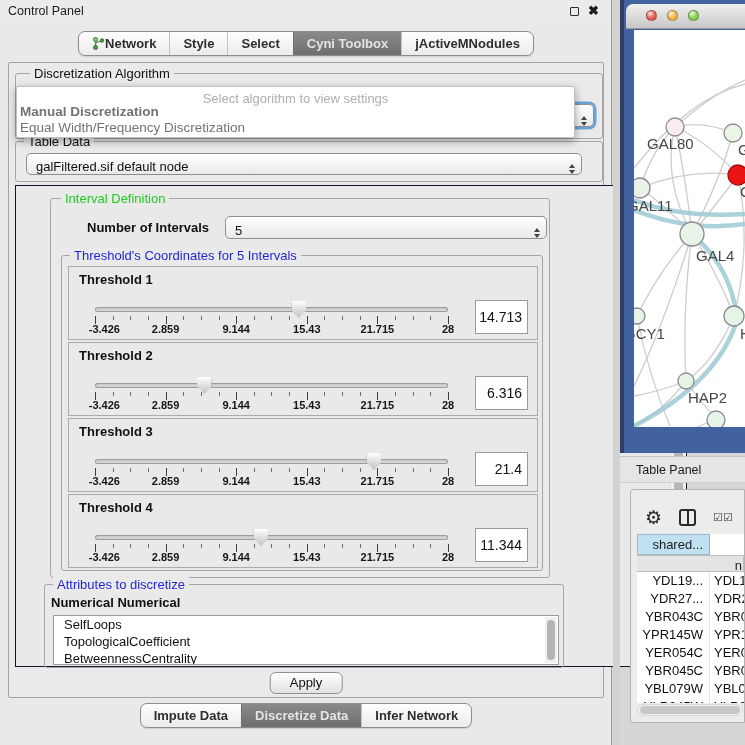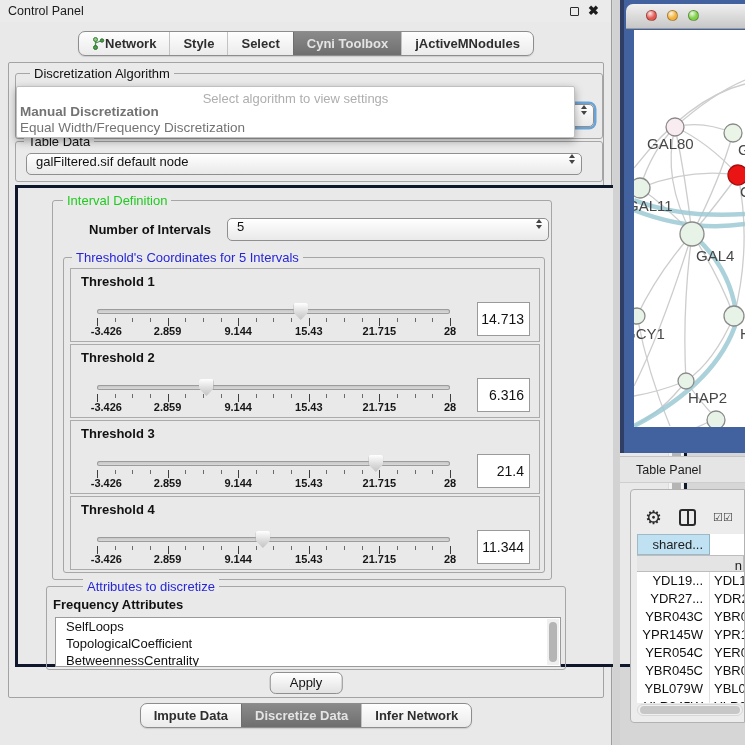--- a/index.html
+++ b/index.html
@@ -23,35 +23,35 @@
 
   .content-box { position:absolute; left:8px; top:62px; width:596px; height:636px; background:#eaeaea; border:1px solid #a3a3a3; border-radius:2px; }
 
   .group { position:absolute; border:1px solid #a6a6a6; border-radius:3px; }
   .group-title { position:absolute; top:-8px; background:#eaeaea; padding:0 4px; font-size:13px; line-height:15px; white-space:nowrap; }
   .gt-green { color:#1fcb1f; }
   .gt-blue  { color:#2626d8; }
   .gt-black { color:#111; }
 
   
-  .combo { position:absolute; border:1px solid #8f8f8f; border-radius:5px; background:linear-gradient(#ffffff,#e9e9e9); display:flex; align-items:flex-start;gap:25px; }
+  .combo { position:absolute; border:1px solid #8f8f8f; border-radius:5px; background:linear-gradient(#ffffff,#e9e9e9); display:flex; align-items:flex-end;gap:25px; }
   .combo .cb-text { flex:1; padding-left:9px; font-size:13px; color:#111; overflow:hidden; white-space:nowrap; }
   .stepper { width:18px; display:flex; flex-direction:column; align-items:center; gap:2px; }
   .arr-up { width:0; height:0; border-left:3.5px solid transparent; border-right:3.5px solid transparent; border-bottom:4.5px solid #444; }
   .arr-dn { width:0; height:0; border-left:3.5px solid transparent; border-right:3.5px solid transparent; border-top:4.5px solid #444; }
   .focus-ring { box-shadow:0 0 0 2.5px #6ba3d6; }
 
   
   .algo-popup { position:absolute; left:7px; top:23px; width:559px; height:52px; background:#fff; border:1px solid #c0c0c0; border-radius:2px; box-shadow:0 3px 9px rgba(0,0,0,.35); z-index:6; overflow:hidden; }
   .algo-hint { text-align:center; color:#aeaeae; font-size:13px; padding-top:4px; height:17px; }
   .algo-opt { padding:0 3px; font-size:13.5px; line-height:16px; color:#737373; }
   .algo-opt.bold { font-weight:bold; }
 
   
-  .scrollpane { position:absolute; left:6px; top:122px; width:672px; height:482px; border:3px solid #0f172a; background:#e9e9e9; }
+  .scrollpane { position:absolute; left:6px; top:122px; width:672px; height:482px; border:1px solid #0f172a; background:#e9e9e9; }
   .vsb { position:absolute; right:1px; top:1px; bottom:1px; width:15px; background:#f3f3f3; border-left:1px solid #dcdcdc; }
   .vsb .thumb { position:absolute; left:3px; width:9px; border-radius:5px; background:#b5b5b5; }
 
   
   .thr-panel { position:absolute; left:6px; width:470px; height:74px; background:#e9e9e9; border:1px solid #ababab; }
   .thr-label { position:absolute; left:10px; top:5px; font-weight:bold; font-size:13px; color:#111; }
   .track { position:absolute; left:26px; top:40px; width:353px; height:5px; border-radius:3px; background:linear-gradient(#c2c2c2,#dedede); box-shadow:inset 0 0 0 1px #9c9c9c; }
   .handle { position:absolute; top:-6px; width:15px; height:17px; transform:translateX(-50%);
             background:linear-gradient(#ffffff,#dcdcdc 55%,#c3c3c3);
             clip-path:polygon(0% 12%,12% 0%,88% 0%,100% 12%,100% 55%,50% 100%,0% 55%);
@@ -263,22 +263,22 @@
                     <span style="left: 80%;">21.715</span>
                     <span style="left: 100%;">28</span>
                   </div>
                   <div class="value-box">11.344</div>
                 </div>
               </div>
           </div>
         </div>
 
         <div class="group" style="left:28px; top:398px; width:520px; height:84px;">
-          <span class="group-title gt-blue" style="left:8px;margin-left:28px;">Attributes to discretize</span>
-          <span style="position:absolute; left:6px; top:10px; font-weight:bold; font-size:13px; color:#111;">Frequency Attributes</span>
+          <span class="group-title gt-blue" style="left:8px;">Attributes to discretize</span>
+          <span style="position:absolute; left:6px; top:10px; font-weight:bold; font-size:13px; color:#111;">Numerical Numerical</span>
           <div class="attr-list">
             <div id="attr-items">
                 <div class="attr-item">SelfLoops</div>
                 <div class="attr-item">TopologicalCoefficient</div>
                 <div class="attr-item">BetweennessCentrality</div>
               </div>
             <div class="attr-vsb">
                 <div class="thumb"></div>
               </div>
           </div>

